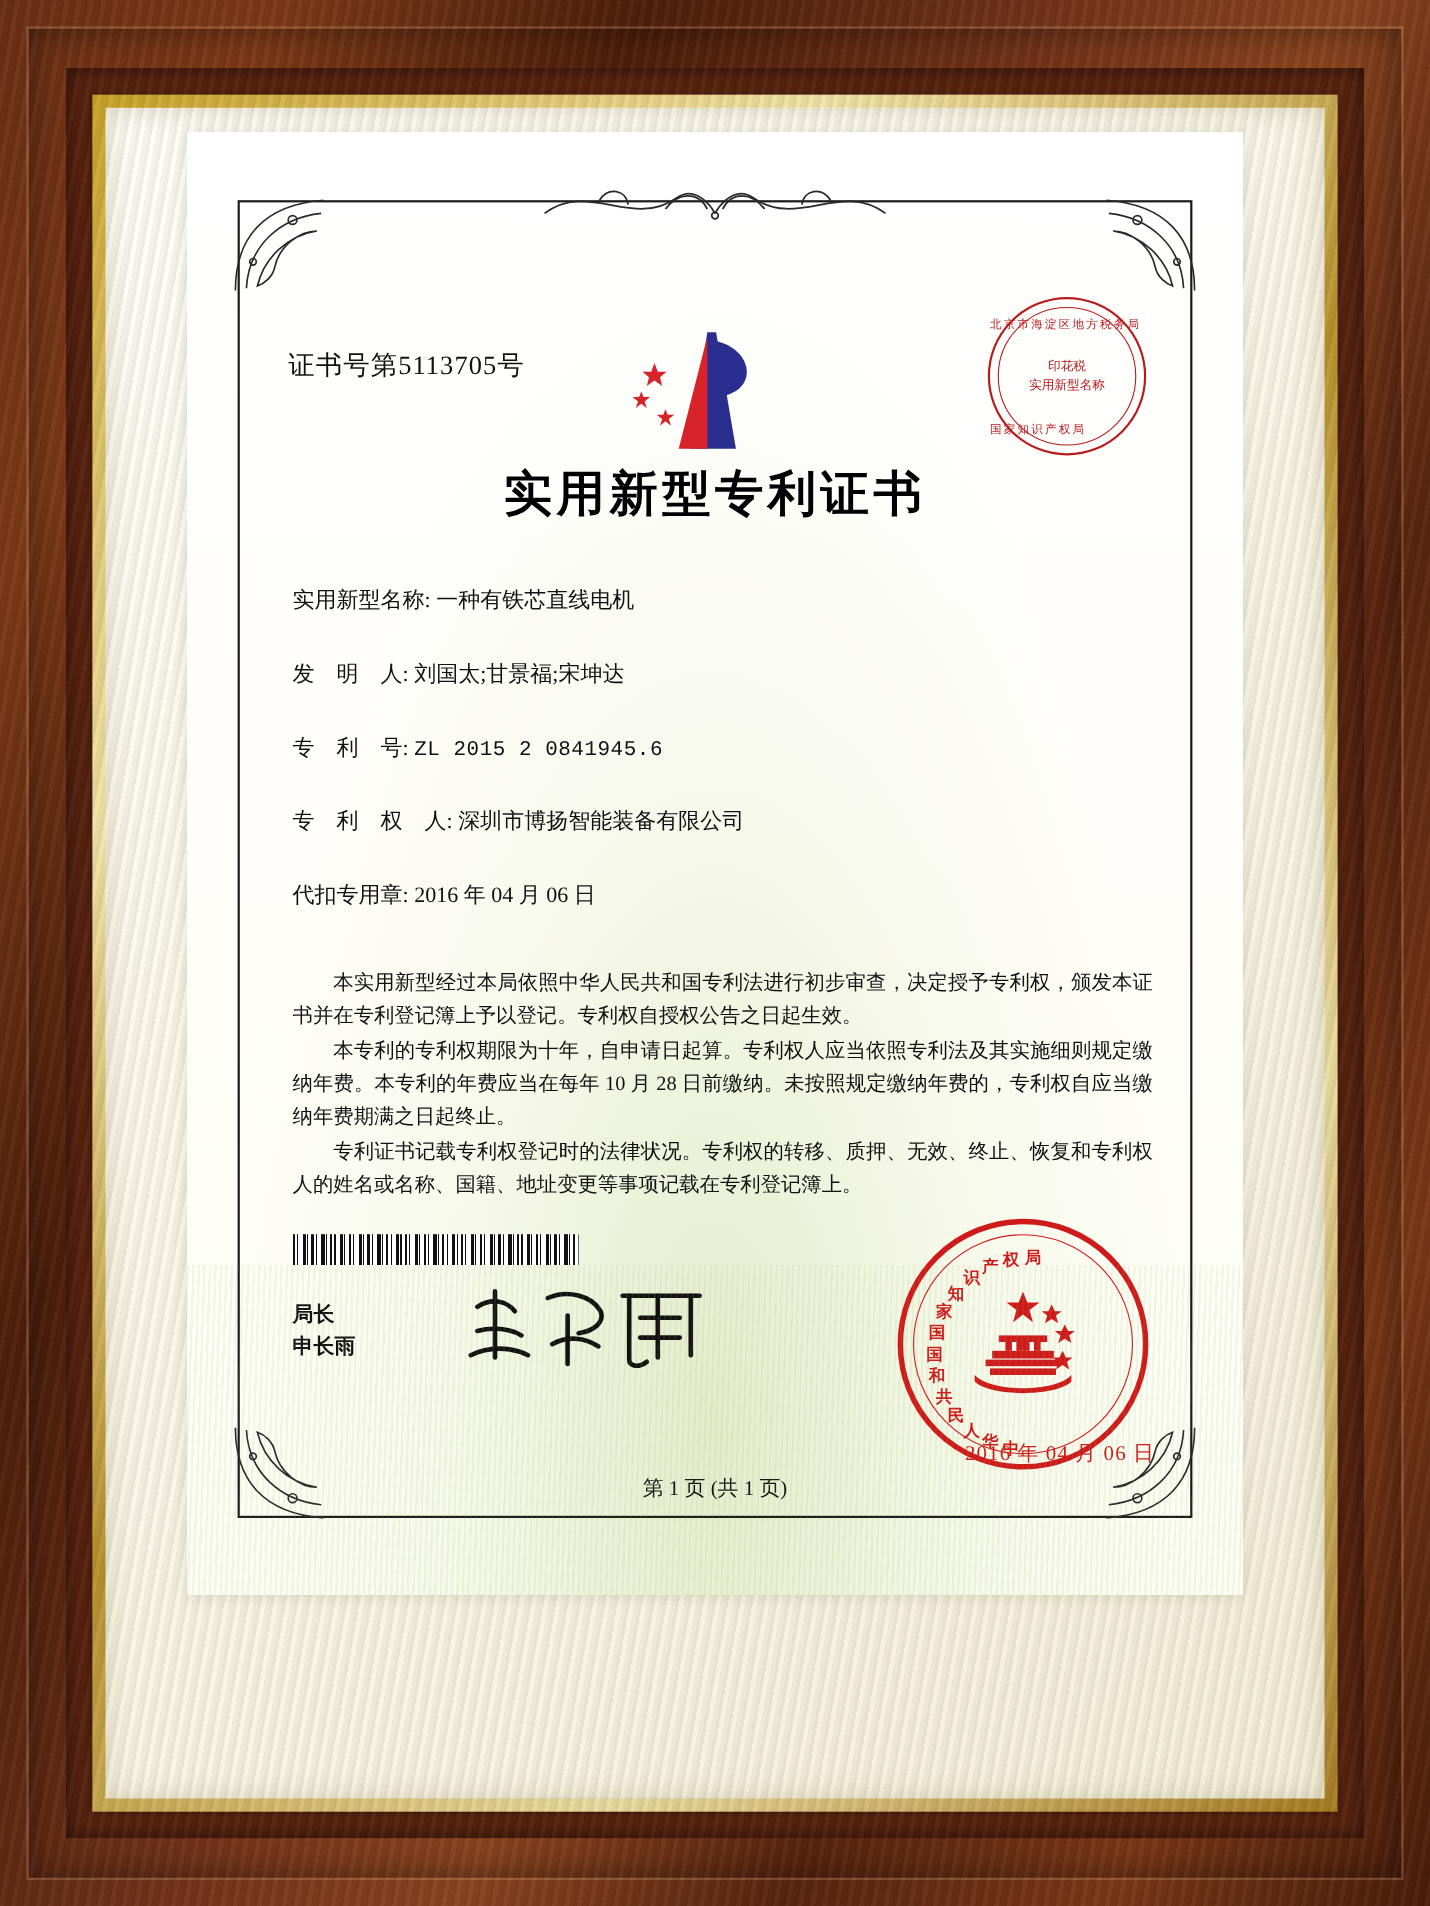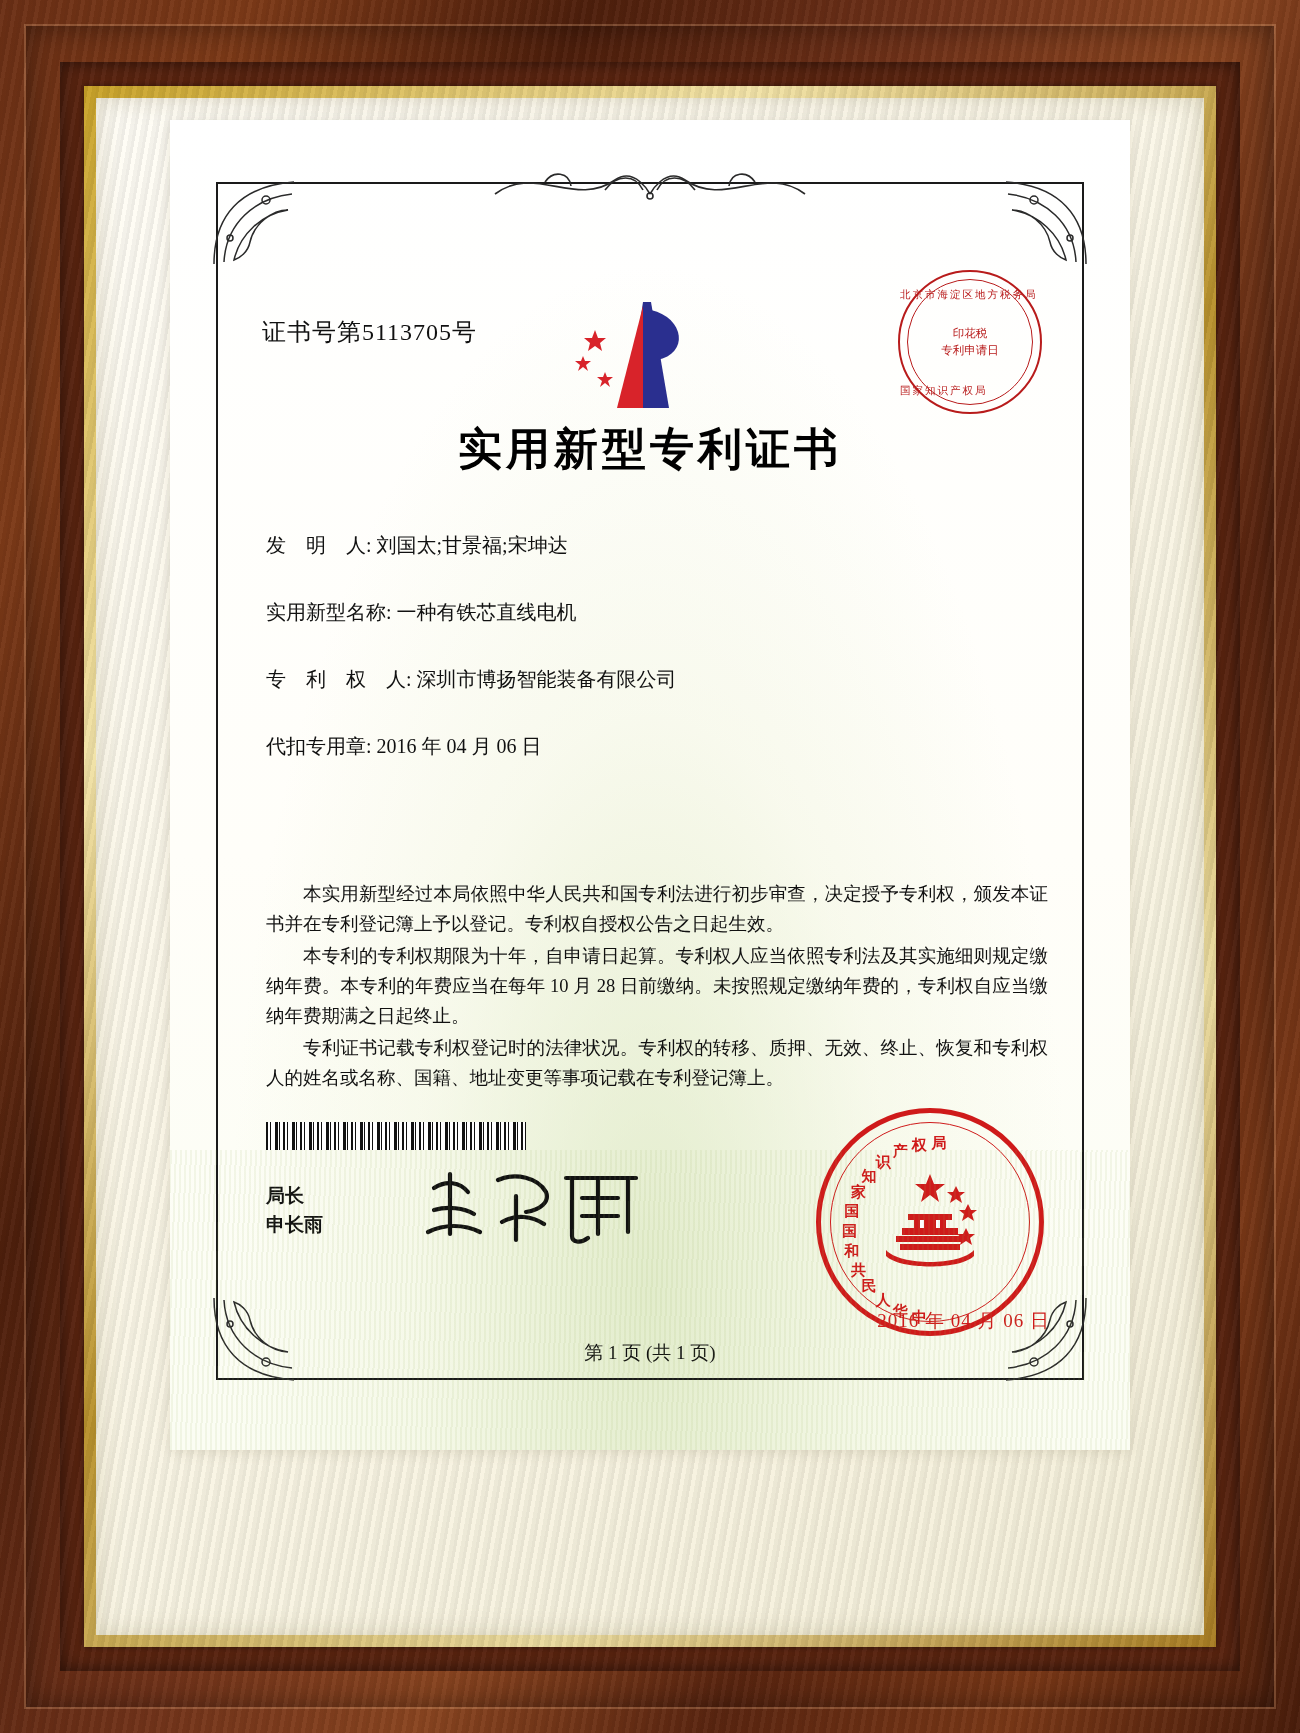--- a/index.html
+++ b/index.html
@@ -312,35 +312,39 @@
       <polygon fill="#d8232a" points="18,60 20,65 26,65 21,69 23,75 18,71 13,75 15,69 10,65 16,65"></polygon>
       <polygon fill="#d8232a" points="40,76 42,81 48,81 43,85 45,91 40,87 35,91 37,85 32,81 38,81"></polygon>
     </g>
   </svg>
 
   <div class="tax-seal">
     <div class="ring2"></div>
     <div class="arc arc-top">北京市海淀区地方税务局</div>
     <div class="ctr">
       <div>印花税</div>
-      <div>专利申请日</div>
+      <div>实用新型名称</div>
     </div>
     <div class="arc arc-bot">国家知识产权局</div>
   </div>
 
   <div class="title">实用新型专利证书</div>
 
   <div class="fields">
+    <div class="field">
+      <span class="lbl">实用新型名称:</span>
+      <span class="val">一种有铁芯直线电机</span>
+    </div>
     <div class="field">
       <span class="lbl">发　明　人:</span>
       <span class="val">刘国太;甘景福;宋坤达</span>
     </div>
-    <div class="field">
-      <span class="lbl">实用新型名称:</span>
-      <span class="val">一种有铁芯直线电机</span>
+    <div class="field mono">
+      <span class="lbl">专　利　号:</span>
+      <span class="val">ZL 2015 2 0841945.6</span>
     </div>
     <div class="field">
       <span class="lbl">专　利　权　人:</span>
       <span class="val">深圳市博扬智能装备有限公司</span>
     </div>
     <div class="field">
       <span class="lbl">代扣专用章:</span>
       <span class="val">2016 年 04 月 06 日</span>
     </div>
   </div>

